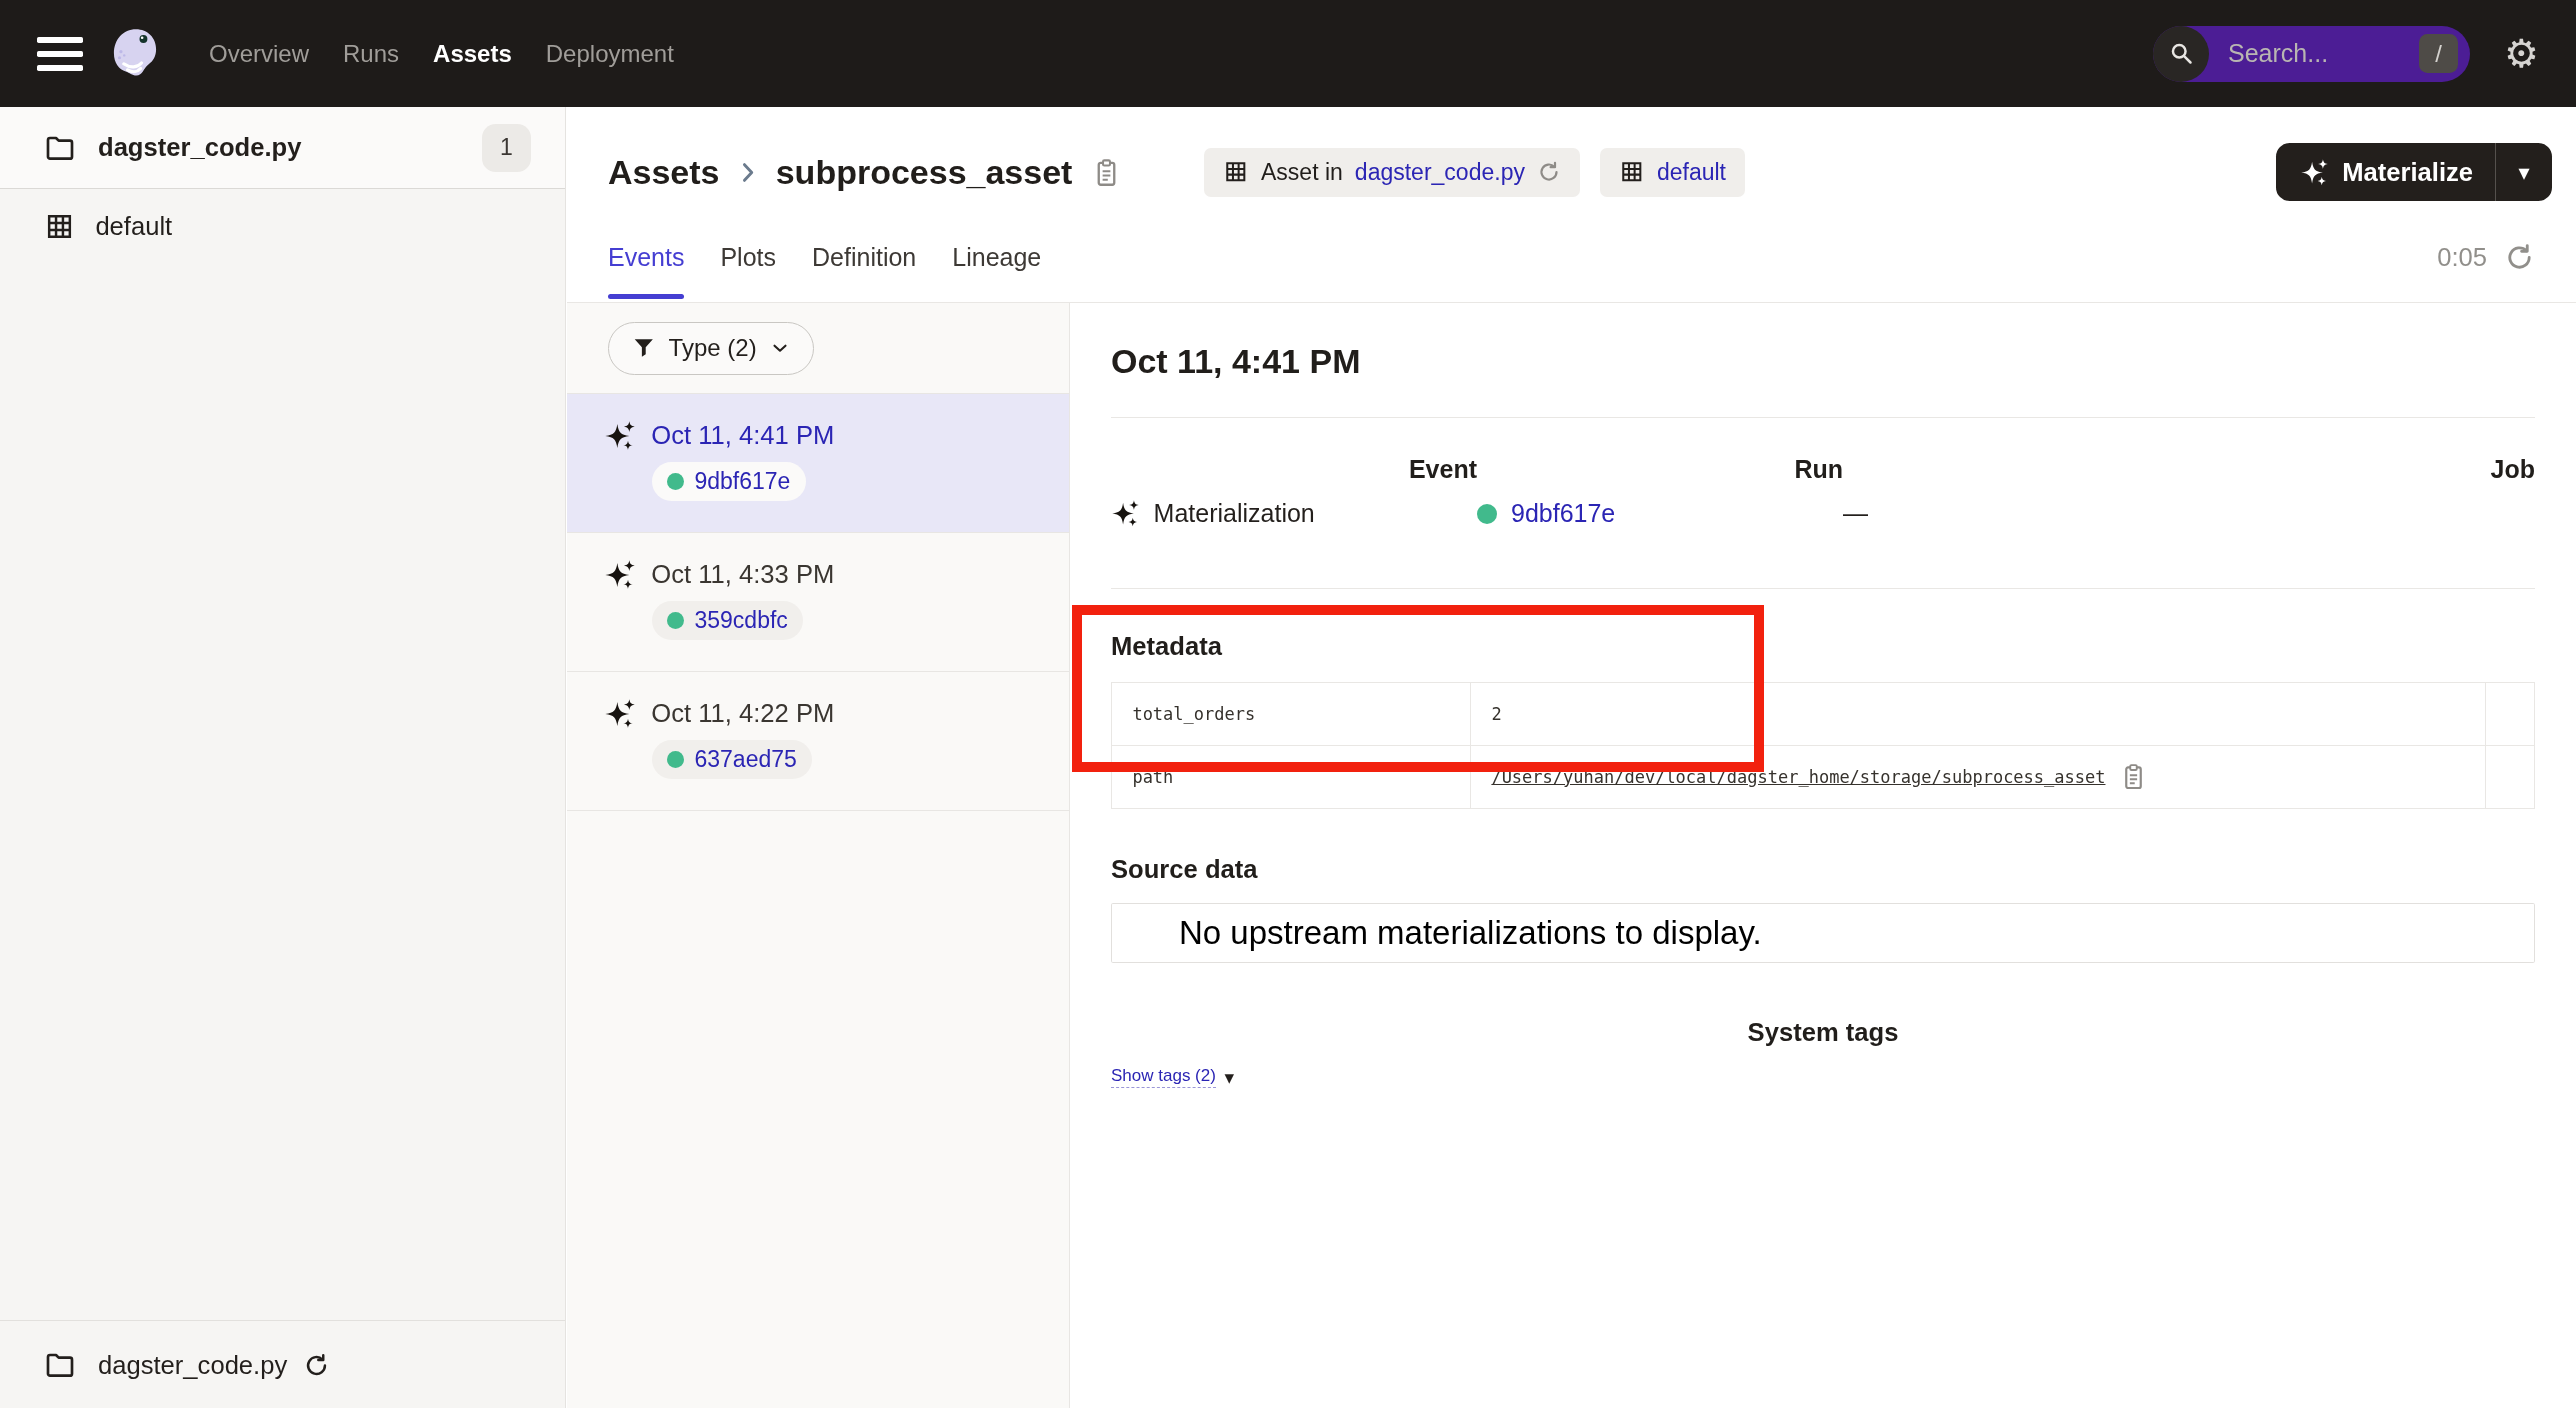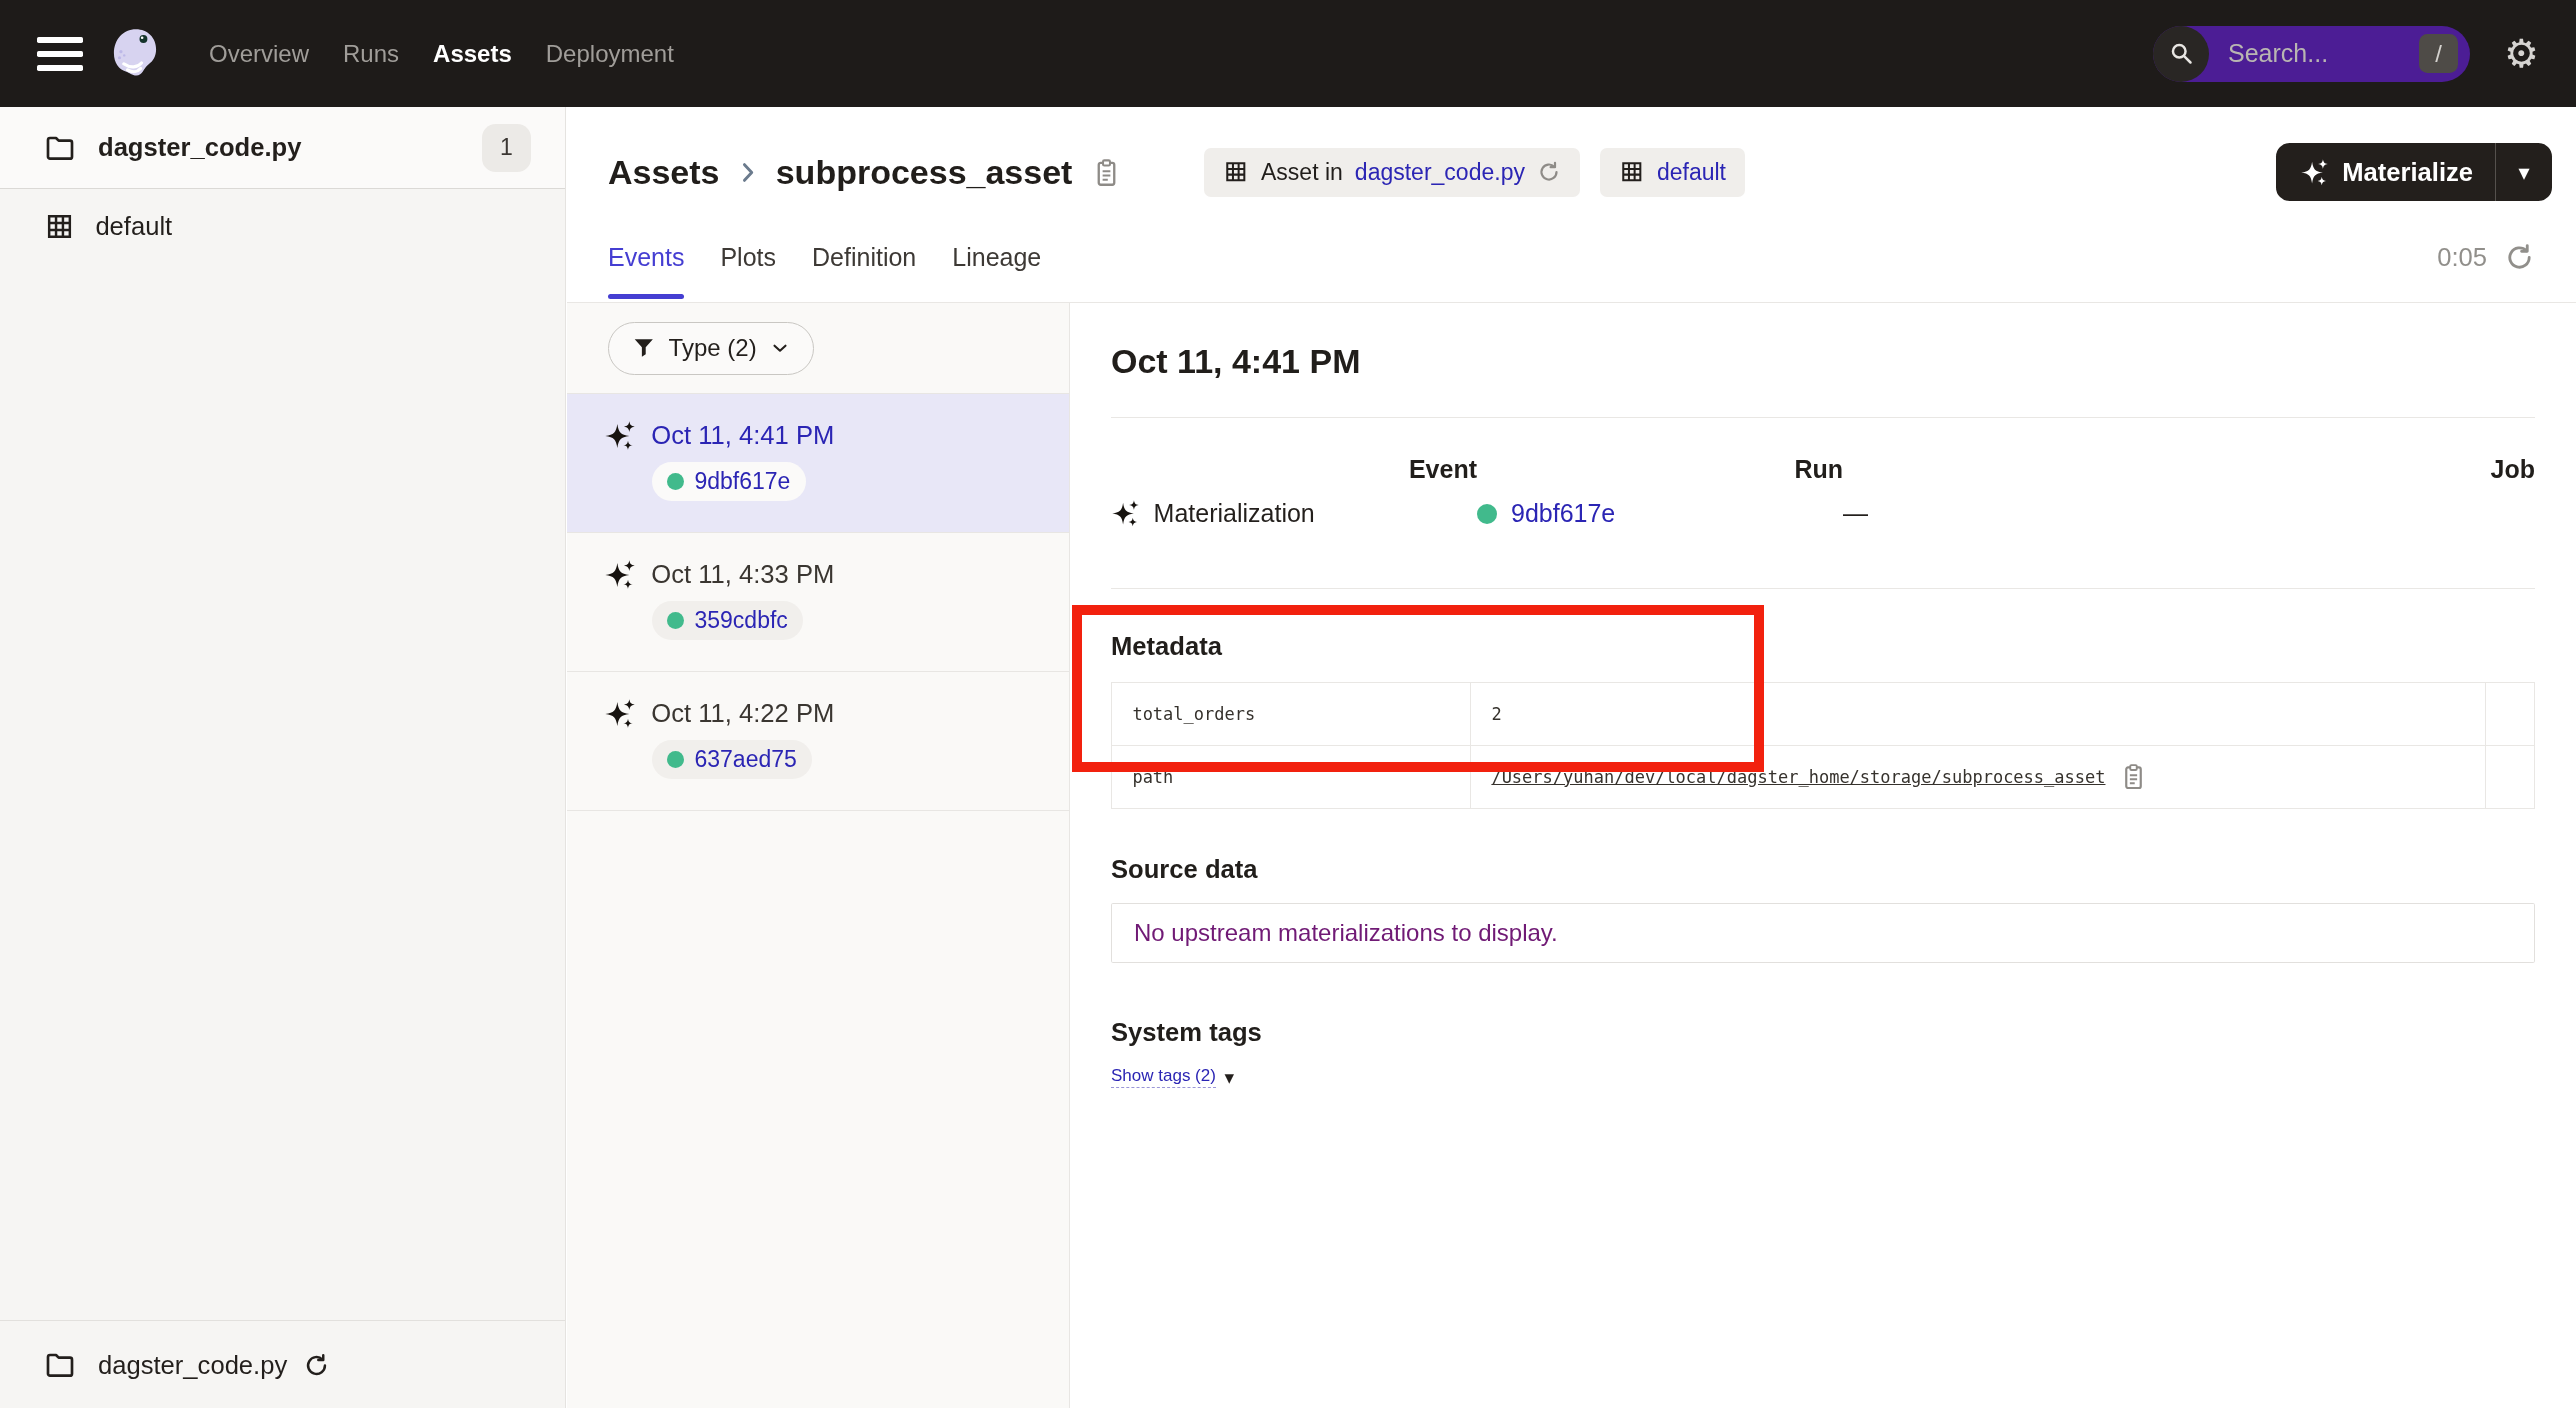--- a/index.html
+++ b/index.html
@@ -137,23 +137,23 @@
   .meta-table { margin-top: 20.4px; width: 100%; border-collapse: collapse; }
   .meta-table td { border: 0.9px solid #e9e7e4; height: 63px; font-size: 17px; color: #36322d; padding: 0 20.4px; }
   .meta-key { width: 359px; }
   .meta-extra { width: 49px; padding: 0 !important; }
   .meta-link { text-decoration: underline; cursor: pointer; color: #36322d; }
   .meta-value-wrap { display: flex; align-items: center; gap: 13.6px; }
   .meta-copy { color: #8e8b87; cursor: pointer; display: flex; }
 
   .source-heading { margin-top: 46px; }
   .source-box { margin-top: 19px; border: 0.9px solid #e2e0dd; border-radius: 1.7px; height: 60px; display: flex; align-items: center; padding: 0 22px; }
-  .source-empty { font-size: 24px; color: #701a75; }
-
-  .systags-heading { margin-top: 55px; }
+  .source-empty { font-size: 33px; color: #000000; margin-left: 45px; }
+
+  .systags-heading { margin-top: 55px; text-align: center; }
   .show-tags { margin-top: 19px; display: inline-flex; align-items: center; gap: 8.5px; cursor: pointer; }
   .show-tags .lbl { font-size: 17px; color: #2b25b4; border-bottom: 1.7px dashed #9b97d8; padding-bottom: 1.7px; }
   .show-tags .caret { font-size: 19px; color: #231f1c; font-family: "DejaVu Sans", sans-serif; }
 
   
   .annotation-box {
     position: absolute; left: 1072px; top: 605px; width: 692px; height: 167px;
     border: 10.2px solid #f2210e; z-index: 50; pointer-events: none;
   }
 

